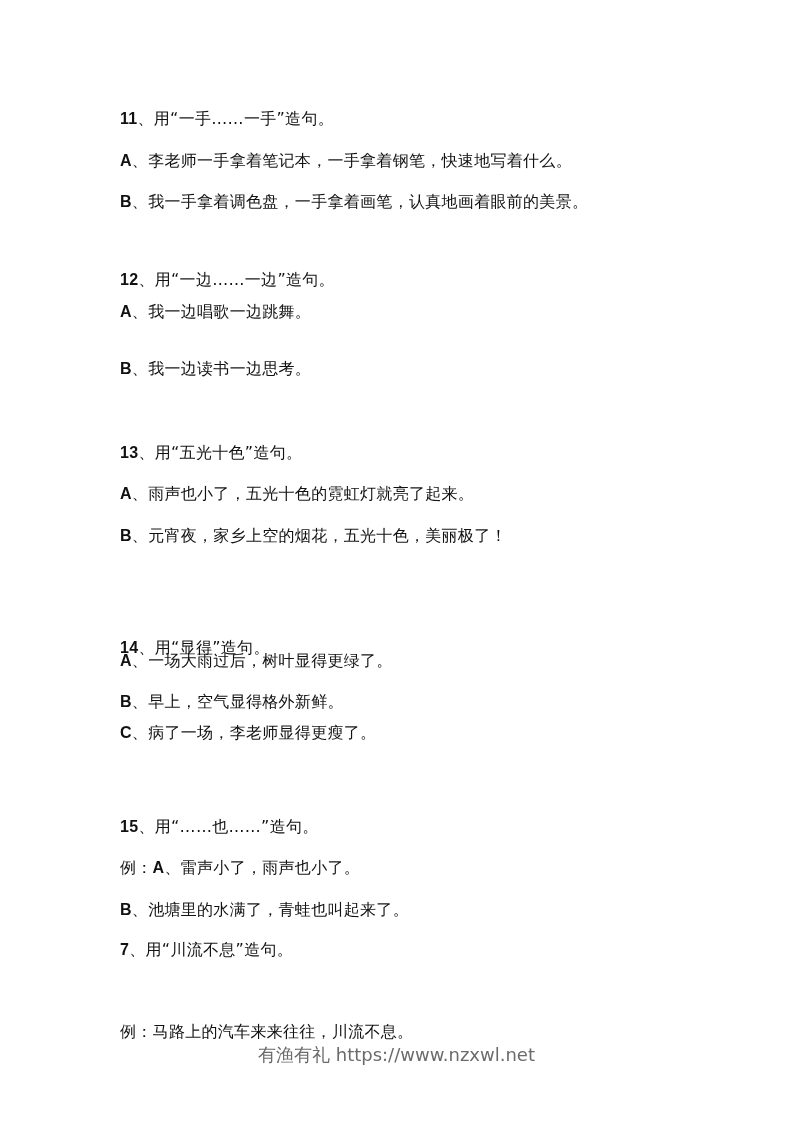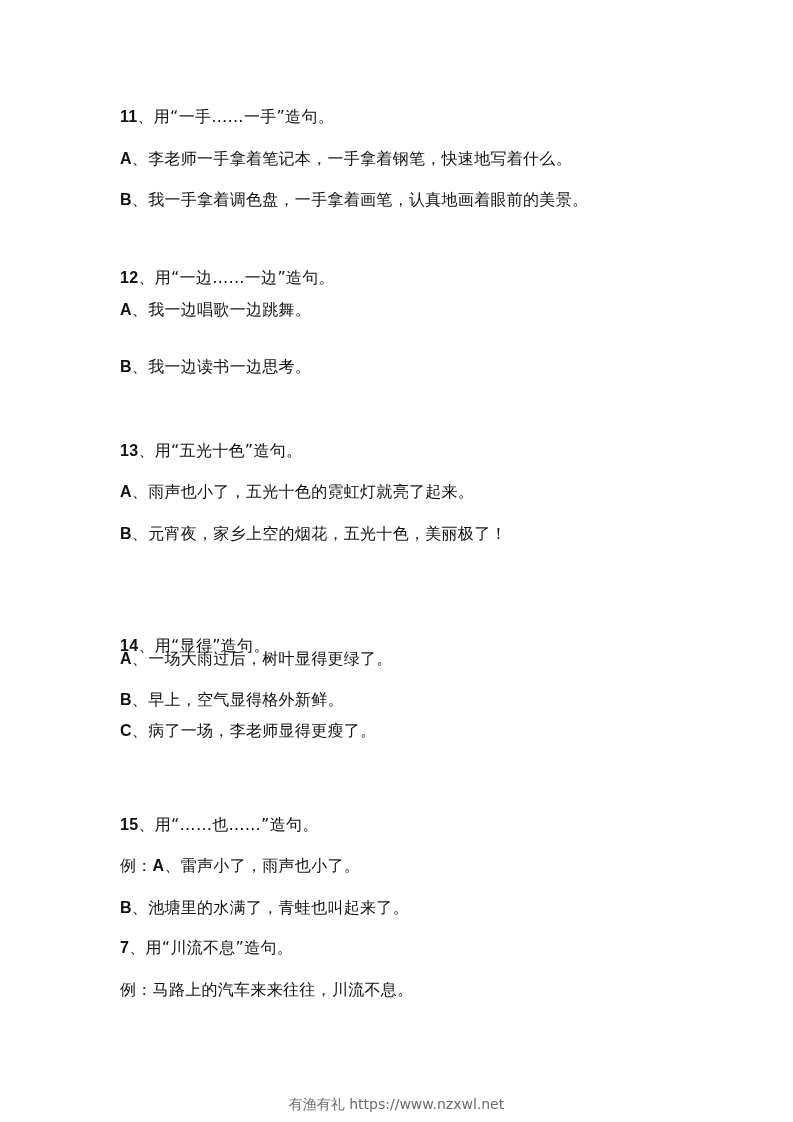--- a/index.html
+++ b/index.html
@@ -1,22 +1,22 @@
 <!DOCTYPE html>
 <html><head>
 <meta charset="utf-8">
 <style>
   html, body { margin: 0; padding: 0; background: #ffffff; }
   body { width: 793px; height: 1122px; position: relative; overflow: hidden;
          font-family: "DejaVu Sans", sans-serif; color: #111; }
-  .line { position: absolute; left: 120px; font-size: 16px; line-height: 19px;
+  .line { position: absolute; left: 120px; font-size: 16px; line-height: 24px;
           white-space: nowrap; letter-spacing: 0.3px; }
   .num { font-family: "Liberation Sans", sans-serif; font-weight: bold; }
-  .footer { position: absolute; top: 1096px; left: 0; width: 793px; text-align: center;
-            font-size: 14px; color: #6b6b6b; font-family: "DejaVu Sans", sans-serif; }
+  .footer { position: absolute; top: 1043px; left: 0; width: 793px; text-align: center;
+            font-size: 18px; color: #6b6b6b; font-family: "DejaVu Sans", sans-serif; }
 </style>
 </head>
 <body>
 
 <div class="line" style="top:107px">
   <span class="num">11</span><span>、用“一手……一手”造句。</span>
 </div>
 <div class="line" style="top:149px">
   <span class="num">A</span><span>、李老师一手拿着笔记本，一手拿着钢笔，快速地写着什么。</span>
 </div>
@@ -63,17 +63,17 @@
 <div class="line" style="top:856px">
   <span>例：</span><span class="num">A</span><span>、雷声小了，雨声也小了。</span>
 </div>
 <div class="line" style="top:898px">
   <span class="num">B</span><span>、池塘里的水满了，青蛙也叫起来了。</span>
 </div>
 
 <div class="line" style="top:938px">
   <span class="num">7</span><span>、用“川流不息”造句。</span>
 </div>
-<div class="line" style="top:980px">
+<div class="line" style="top:1020px">
   <span>例：</span><span>马路上的汽车来来往往，川流不息。</span>
 </div>
 
 <div class="footer">有渔有礼 https://www.nzxwl.net</div>
 
 </body></html>

